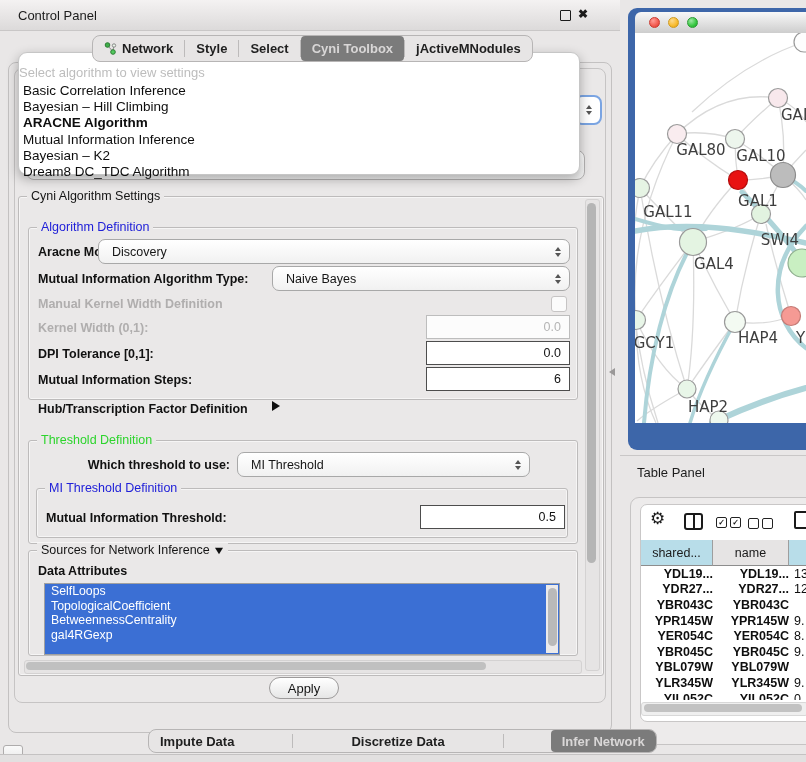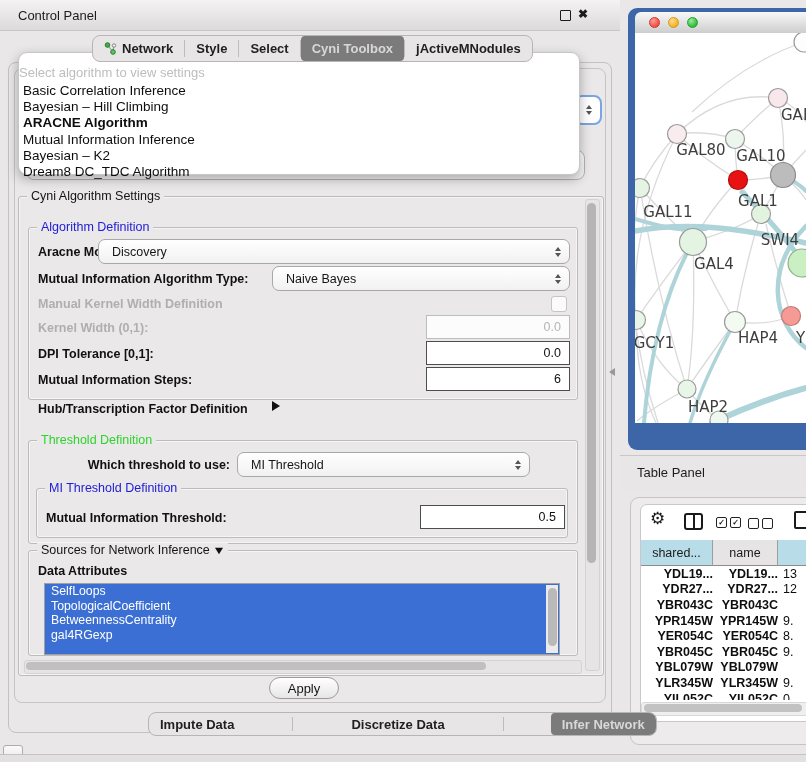--- a/index.html
+++ b/index.html
@@ -11,21 +11,21 @@
   #cp-titlebar{left:0;top:0;width:620px;height:30px;background:linear-gradient(#f4f2f2,#dcdada);
                border-bottom:1px solid #c9c7c7;}
   #cp-title{left:18px;top:8px;font-size:13px;color:#1b1b1b;}
   #cp-float{left:560px;top:10px;width:9px;height:9px;border:1.5px solid #1b1b1b;border-radius:1px;background:transparent;}
   #cp-close{left:578px;top:7px;font-size:12px;font-weight:bold;color:#1b1b1b;}
 
   
   .tabbar{display:flex;align-items:stretch;background:#e7e5e5;border:1px solid #b7b5b5;
           border-radius:8px;overflow:hidden;z-index:60;}
   #top-tabs{left:92px;top:35px;height:25px;}
-  #mode-tabs{left:148px;top:712px;height:22px;gap:47px;}
+  #mode-tabs{left:148px;top:729px;height:22px;gap:47px;}
   .tab{display:flex;align-items:center;gap:5px;padding:0 11px;font-size:13px;font-weight:bold;color:#1f1f1f;white-space:nowrap;}
   .tab.sel{background:#7b7b7b;color:#d9d7d7;border-radius:4px;}
   .tabsep{width:1px;background:#bdbbbb;margin:4px 0;}
 
   
   #outer-panel{left:8px;top:62px;width:602px;height:669px;border:1px solid #c3c1c1;border-radius:8px;background:#e9e7e7;}
   #inner-panel{left:14px;top:68px;width:590px;height:633px;border:1px solid #c6c4c4;border-radius:8px;background:#eae8e8;}
 
   
   #hidden-combo{left:26px;top:150px;width:557px;height:28px;background:linear-gradient(#fff,#f0f0f0);
@@ -109,21 +109,21 @@
   .cbpair{display:flex;gap:3px;}
   #icon-checks{left:716px;top:517px;}
   #icon-unchecks{left:748px;top:518px;}
   .cb{width:9px;height:9px;border:1.5px solid #222;border-radius:2px;font-size:8px;line-height:9px;text-align:center;font-weight:bold;}
   .cb.on::after{content:"✓";}
   #icon-partial{left:794px;top:511px;width:18px;height:14px;border:2px solid #1a1a1a;border-radius:2px;background:#fff;}
 
   #tbl-header{left:641px;top:540px;width:165px;height:26px;display:flex;overflow:hidden;}
   .th{height:100%;display:flex;align-items:center;justify-content:center;font-size:12.5px;color:#1a1a1a;
       border-right:1px solid #9e9e9e;border-bottom:1px solid #8d8d8d;box-sizing:border-box;flex:none;}
-  .c0{width:72px;} .c1{width:65px;} .c2{width:46px;}
+  .c0{width:72px;} .c1{width:76px;} .c2{width:46px;}
   .th.c0,.th.c2{background:#b8dde9;} .th.c1{background:#e6e4e4;}
   #tbl-rows{left:641px;top:566px;width:165px;height:134px;overflow:hidden;}
   .tr{display:flex;height:15.6px;align-items:center;}
   .td{font-size:12.5px;color:#0e0e0e;flex:none;white-space:nowrap;overflow:hidden;}
   .td.c0,.td.c1{text-align:right;font-weight:bold;}
   .td.c2{padding-left:5px;box-sizing:border-box;}
   #tbl-hscroll{left:641px;top:702px;width:165px;height:12px;background:#efefef;border:1px solid #d8d8d8;border-radius:3px;}
   #tbl-hthumb{position:absolute;left:2px;top:1px;width:158px;height:8px;background:#c2c2c2;border-radius:4px;}
 </style>
 </head>

